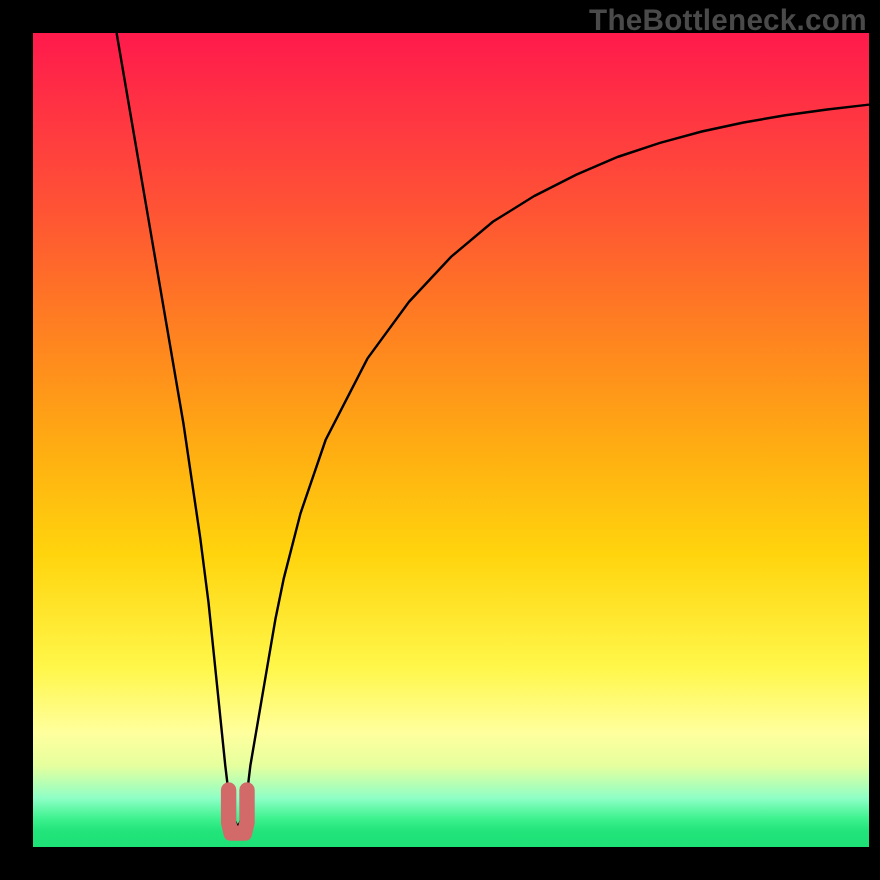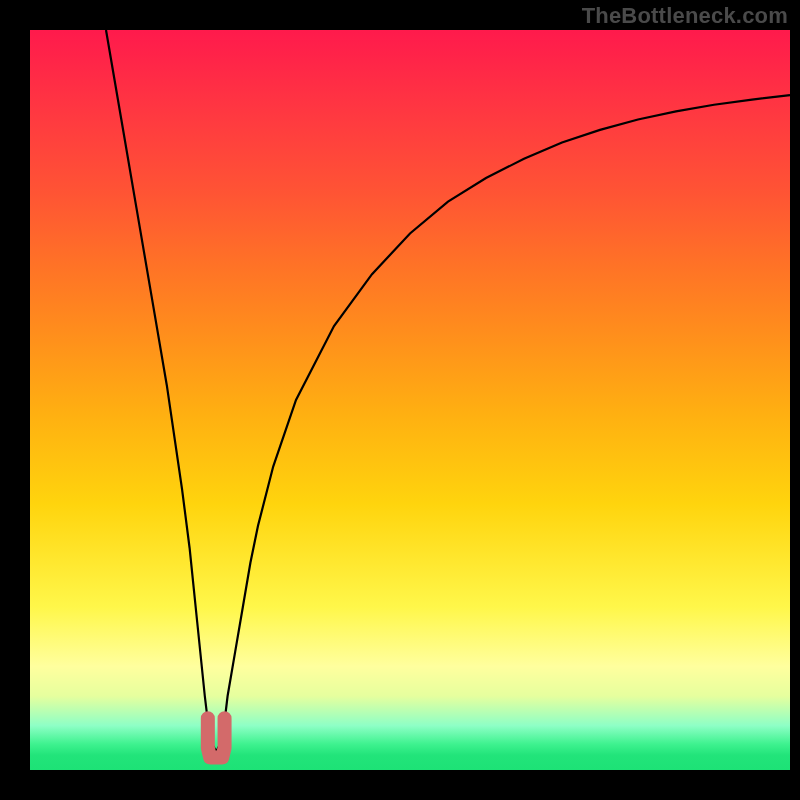--- a/index.html
+++ b/index.html
@@ -62,15 +62,15 @@
 
   <div class="plot-area">
 
     <svg class="curve" viewBox="0 0 760 740" preserveAspectRatio="none">
       <path id="curve-path" fill="none" d="M76.00 0.00 L91.20 88.80 L106.40 177.60 L121.60 266.40 L136.80 355.20 L152.00 458.80 L159.60 518.00 L167.20 592.00 L174.80 666.00 L180.12 710.40 L186.20 721.50 L192.28 710.40 L197.60 666.00 L205.20 621.60 L212.80 577.20 L220.40 532.80 L228.00 495.80 L243.20 436.60 L266.00 370.00 L304.00 296.00 L342.00 244.20 L380.00 203.50 L418.00 171.68 L456.00 148.00 L494.00 128.76 L532.00 112.48 L570.00 99.90 L608.00 89.54 L646.00 81.40 L684.00 74.74 L722.00 69.56 L760.00 65.12" stroke="#000000" stroke-width="2.2"></path>
       <path id="notch-path" fill="none" stroke-linejoin="round" d="M177.84 688.20 L177.84 717.80 L180.12 727.42 L192.28 727.42 L194.56 717.80 L194.56 688.20" stroke="#d36a6a" stroke-width="14" stroke-linecap="round"></path>
     </svg>
 
   </div>
 
-  <div class="watermark" style="color: rgb(74, 74, 74); font-size: 22px; right: 12px; top: 3px;">TheBottleneck.com</div>
+  <div class="watermark" style="color: rgb(74, 74, 74); font-size: 27px; right: 12px; top: 3px;">TheBottleneck.com</div>
 
 </div>
 
 </body></html>

